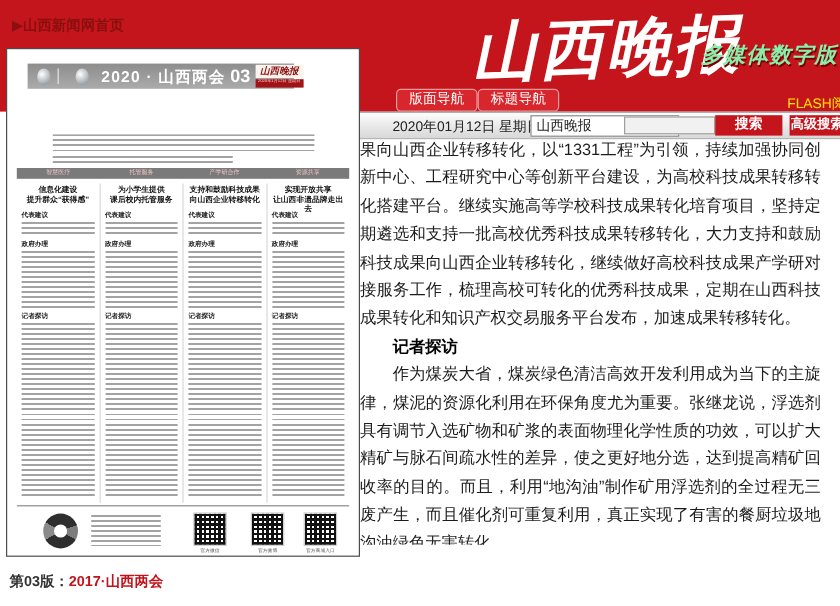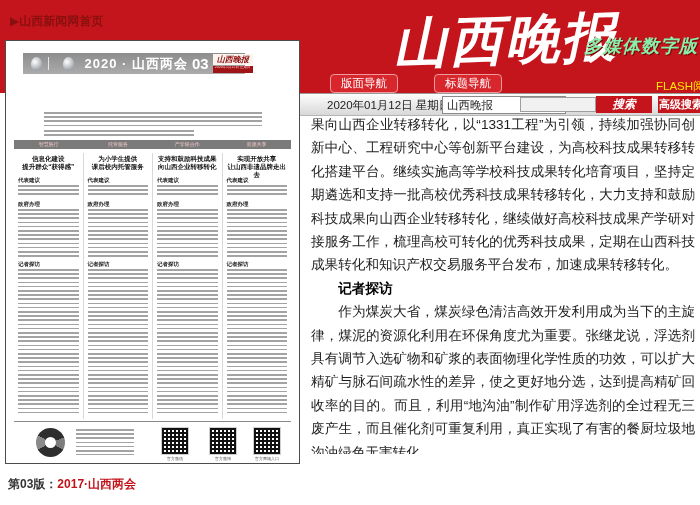--- a/index.html
+++ b/index.html
@@ -60,48 +60,48 @@
   .qr{width:26px;height:26px;margin:0 auto;border:1px solid #cfcfcf;background:
       repeating-linear-gradient(0deg,#111 0 2px,transparent 2px 4px),
       repeating-linear-gradient(90deg,#111 0 2px,#fff 2px 4px);}
   .qr-label{font-size:4px;color:#555;margin-top:1px;white-space:nowrap;}
   
   .foot-row{position:absolute;left:8px;top:476px;width:290px;font-size:12px;font-weight:bold;color:#333;white-space:nowrap;}
   .foot-row .red{color:#c2121a;cursor:pointer;}
   .pager{position:absolute;left:193px;top:476px;font-size:12px;color:#333;white-space:nowrap;}
   .pager span{cursor:pointer;}
   
-  .article{position:absolute;left:311px;top:113px;width:384px;height:341px;overflow:hidden;
+  .article{position:absolute;left:300px;top:113px;width:384px;height:341px;overflow:hidden;
            font-size:13.6px;line-height:23.4px;color:#1c1c1c;text-align:justify;}
   .art-p{text-indent:2em;margin:0;}
   .art-p.noindent{text-indent:0;}
   .art-h{font-weight:bold;text-indent:2em;margin:0;color:#000;}
 </style>
 </head>
 <body>
 
 <div id="screen">
 
   <div class="masthead">
     <div class="home-link">▶山西新闻网首页</div>
     <div class="logo">山西晚报</div>
     <div class="edition">多媒体数字版</div>
     <div class="nav-btn" style="left:330px;">版面导航</div>
-    <div class="nav-btn" style="left:398px;margin-left:36px;">标题导航</div>
+    <div class="nav-btn" style="left:398px;">标题导航</div>
     <div class="flash-link">FLASH阅读器</div>
   </div>
 
   <div class="toolbar">
     <div class="tb-date">2020年01月12日 星期日</div>
     <div class="tb-select">
       <span>山西晚报</span>
       <span class="arr">▼</span>
     </div>
     <input class="tb-input" value="" style="">
-    <div class="tb-btn" style="left:296px;width:56px;font-style:italic;">搜索</div>
+    <div class="tb-btn" style="left:296px;width:56px;">搜索</div>
     <div class="tb-btn" style="left:358px;width:46px;font-size:11px;">高级搜索</div>
   </div>
 
   <div class="page-box">
     <div class="pb-banner">
       <div class="emblem"></div>
       <div class="emb-div"></div>
       <div class="emblem"></div>
       <div class="pb-banner-title">2020 · 山西两会</div>
       <div class="pb-pageno">03</div>

